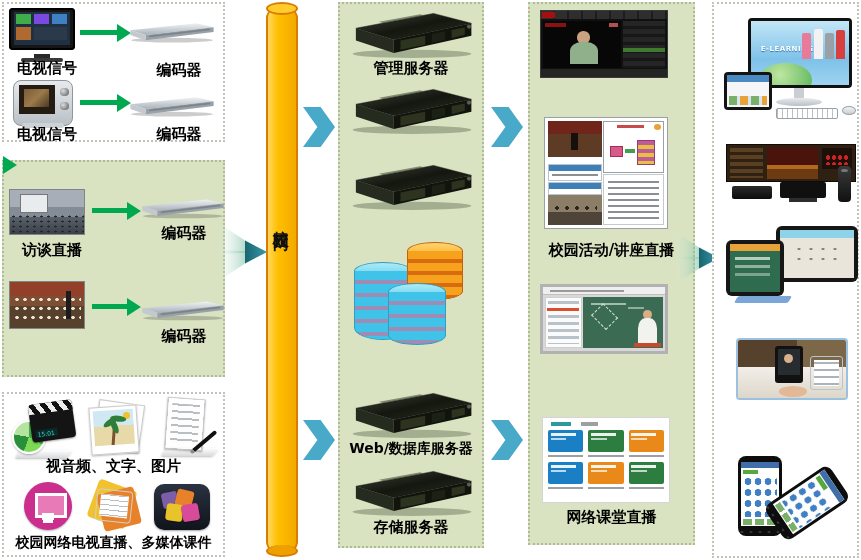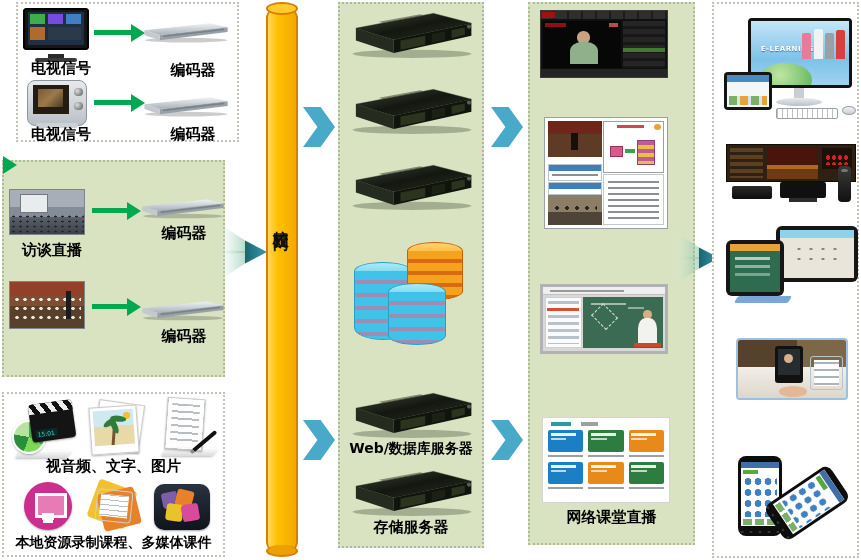--- a/index.html
+++ b/index.html
@@ -223,21 +223,21 @@
       <polygon points="36,25 140,13 140,16 36,28" fill="#7b848b"></polygon>
     </symbol>
     <symbol id="sym-conv-arrow" viewBox="0 0 52 70">
       <polygon points="0,6 44,35 0,37" fill="url(#gradGreen)" opacity="0.85"></polygon>
       <polygon points="0,64 44,35 0,33" fill="url(#gradGreen)" opacity="0.85"></polygon>
       <polygon points="26,23 49,35 26,47" fill="url(#gradTeal)"></polygon>
     </symbol>
   </defs>
 </svg>
 
-<div class="box-dotted" style="left:16px;top:2px;width:223px;height:140px">
+<div class="box-dotted" style="left:2px;top:2px;width:223px;height:140px">
   <div class="tvflat" style="left:5px;top:4px;width:66px;height:54px">
     <div class="tvflat-frame"></div>
     <div class="tvflat-screen">
       <div class="tile" style="left:4%;top:6%;width:26%;height:30%;background:#3fae4a"></div>
       <div class="tile" style="left:36%;top:6%;width:26%;height:30%;background:#7a4ae0"></div>
       <div class="tile" style="left:68%;top:6%;width:26%;height:30%;background:#3f7fc4"></div>
       <div class="tile" style="left:4%;top:44%;width:26%;height:40%;background:#b06a30"></div>
       <div class="tile" style="left:36%;top:44%;width:58%;height:40%;background:#2a3a4a"></div>
     </div>
     <div class="tvflat-neck"></div>
@@ -319,21 +319,21 @@
     <div class="diamond d-orange" style="left:14px;top:10px;width:38px;height:38px"></div>
     <div class="diamond d-white" style="left:10px;top:10px;width:36px;height:32px"></div>
   </div>
   <div class="ic" style="left:150px;top:90px;width:56px;height:46px">
     <div class="appsq" style="left:0;top:0;width:56px;height:46px"></div>
     <div class="appchip" style="left:8px;top:8px;width:16px;height:16px;background:#7b5ea7;transform:rotate(-12deg)"></div>
     <div class="appchip" style="left:22px;top:6px;width:17px;height:17px;background:#e8822a;transform:rotate(14deg)"></div>
     <div class="appchip" style="left:12px;top:20px;width:17px;height:17px;background:#e8c32a;transform:rotate(8deg)"></div>
     <div class="appchip" style="left:28px;top:20px;width:17px;height:17px;background:#d84a9a;transform:rotate(-10deg)"></div>
   </div>
-  <div class="lbl sm" style="left:0;top:140px;width:219px">本地资源录制课程、多媒体课件</div>
+  <div class="lbl sm" style="left:0;top:140px;width:219px">校园网络电视直播、多媒体课件</div>
 </div>
 
 <svg class="abs" style="left:220px;top:218px" width="50" height="68" viewBox="0 0 52 70">
     <use href="#sym-conv-arrow"></use>
   </svg>
 
 <div class="pipe">
   <div class="pipe-top"></div>
   <div class="pipe-bot"></div>
   <div class="pipe-label">校园网</div>
@@ -341,20 +341,21 @@
 
 <div class="chev" style="left:303px;top:107px"></div>
 <div class="chev" style="left:303px;top:420px"></div>
 <div class="chev" style="left:491px;top:107px"></div>
 <div class="chev" style="left:491px;top:420px"></div>
 
 <div class="box-green" style="left:338px;top:2px;width:146px;height:546px">
   <svg class="abs" style="left:6px;top:4px" width="132" height="52" viewBox="0 0 160 62">
       <use href="#sym-rack"></use>
     </svg>
+  <div class="lbl" style="left:0;top:56px;width:142px">管理服务器</div>
 
   <svg class="abs" style="left:6px;top:80px" width="132" height="52" viewBox="0 0 160 62">
       <use href="#sym-rack"></use>
     </svg>
 
   <svg class="abs" style="left:6px;top:156px" width="132" height="52" viewBox="0 0 160 62">
       <use href="#sym-rack"></use>
     </svg>
 
   <div class="cyl blue" style="left:14px;top:258px;width:58px;height:78px">
@@ -412,20 +413,21 @@
       <div class="s2-slide-title"></div>
       <div class="s2-slide-logo"></div>
       <div class="s2-flow-a"></div>
       <div class="s2-flow-arrow"></div>
       <div class="s2-flow-b"></div>
     </div>
     <div class="s2-text">
         <div class="s2-lines" style="top:6px"></div>
       </div>
   </div>
+  <div class="lbl" style="left:0;top:238px;width:163px">校园活动/讲座直播</div>
 
   <div class="shot s3" style="left:10px;top:280px;width:128px;height:70px">
     <div class="s3-top"></div>
     <div class="s3-side">
         <div class="s3-rows"></div>
         <div class="s3-hlrow"></div>
       </div>
     <div class="s3-board">
       <div class="s3-chalk2"></div>
       <div class="s3-chalk1"></div>

